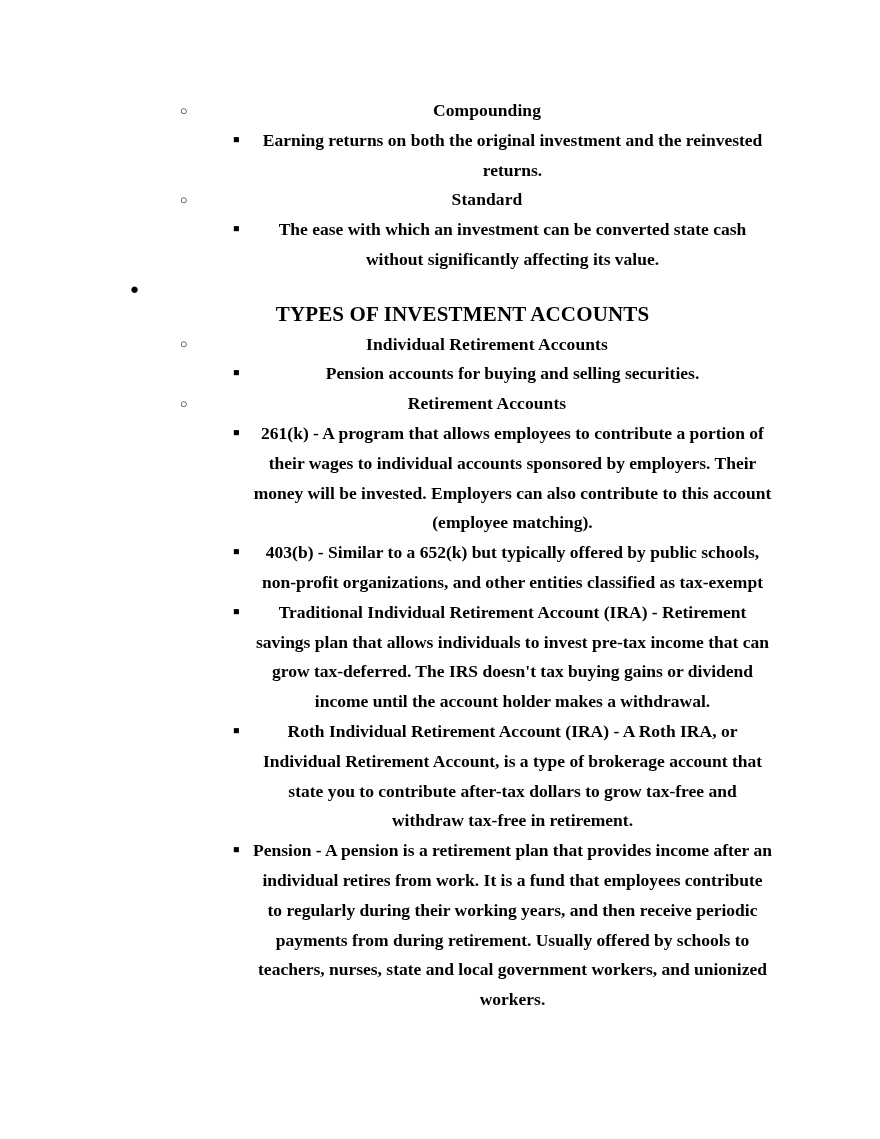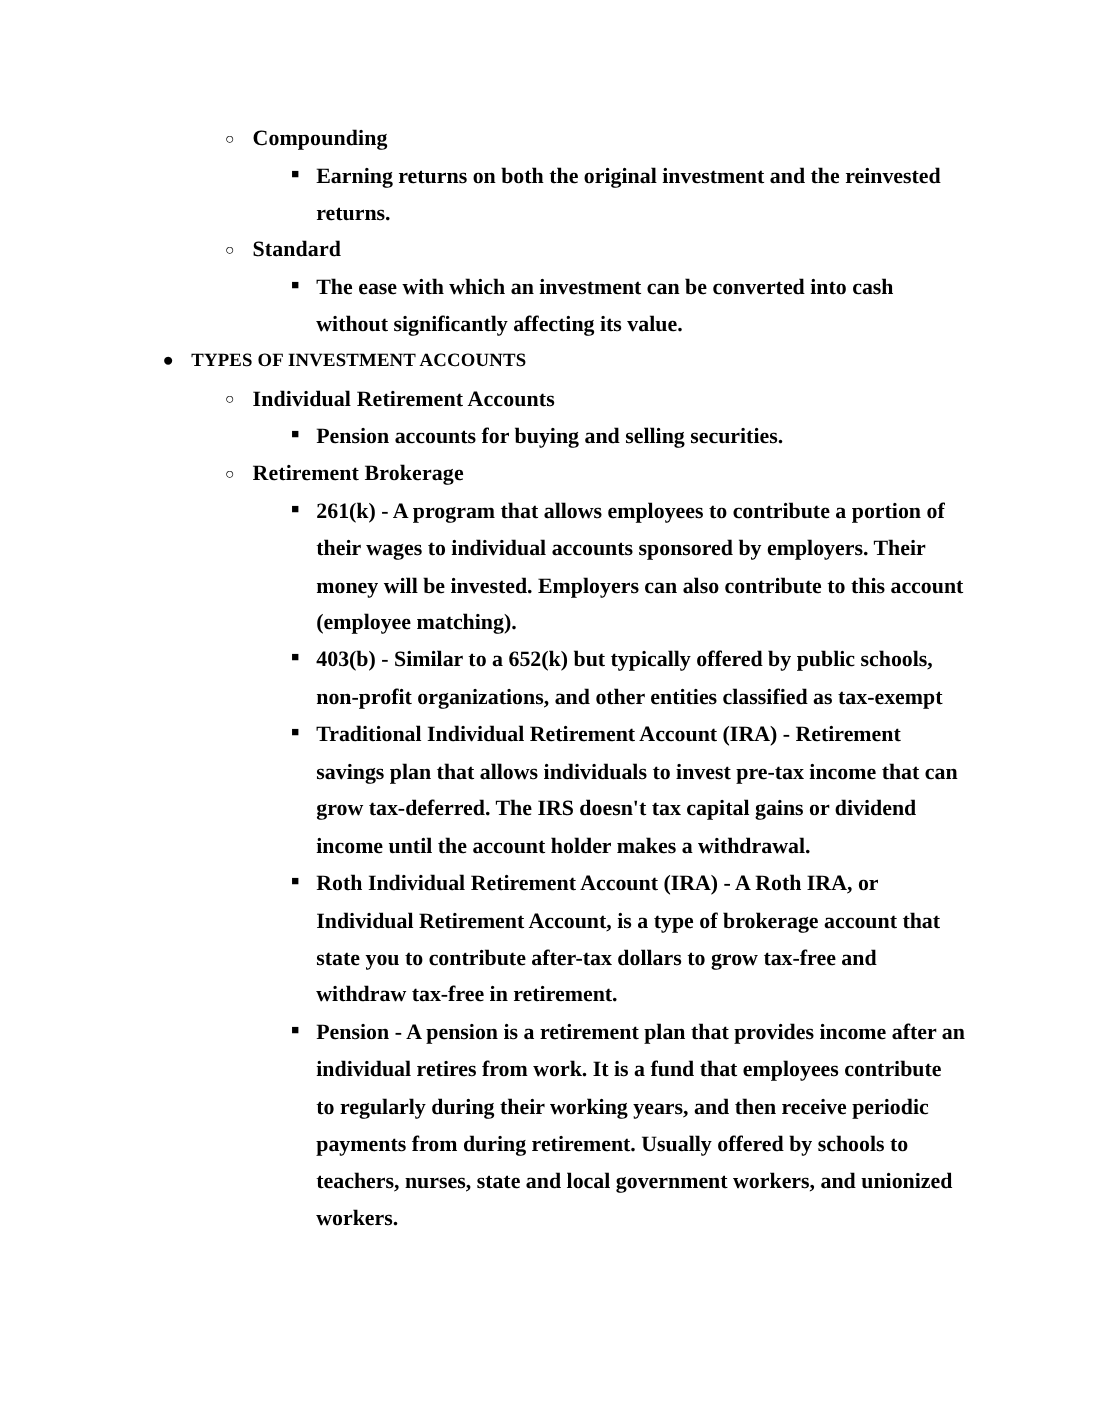--- a/index.html
+++ b/index.html
@@ -48,33 +48,34 @@
     text-align: left;
     line-height: 29.8px;
     font-family: "Liberation Serif", "DejaVu Serif", serif;
     color: #000000;
     user-select: none;
   }
 
   .body {
     flex: 1 1 auto;
     line-height: 29.8px;
-    text-align: left;
+    text-align: center;
   }
 
   
   .lvl1 { margin-left: 22px; }
   .lvl1 > .bullet {
     width: 23px;
     font-size: 15px;
   }
   .lvl1 > .body {
-    font-size: 15px;
+    font-size: 21px;
     font-weight: bold;
     letter-spacing: 0.15px;
+    margin-top: 25px;
   }
 
   
   .lvl2 { margin-left: 72px; }
   .lvl2 > .bullet {
     width: 22px;
     font-size: 12.5px;
     position: relative;
     top: 0.5px;
   }
@@ -110,49 +111,49 @@
       <div class="item lvl3">
         <span class="bullet">■</span>
         <span class="body">Earning returns on both the original investment and the reinvested returns.</span>
       </div>
       <div class="item lvl2">
         <span class="bullet">○</span>
         <span class="body">Standard</span>
       </div>
       <div class="item lvl3">
         <span class="bullet">■</span>
-        <span class="body">The ease with which an investment can be converted into cash without significantly affecting its value.</span>
+        <span class="body">The ease with which an investment can be converted state cash without significantly affecting its value.</span>
       </div>
       <div class="item lvl1">
         <span class="bullet">●</span>
         <span class="body">TYPES OF INVESTMENT ACCOUNTS</span>
       </div>
       <div class="item lvl2">
         <span class="bullet">○</span>
         <span class="body">Individual Retirement Accounts</span>
       </div>
       <div class="item lvl3">
         <span class="bullet">■</span>
         <span class="body">Pension accounts for buying and selling securities.</span>
       </div>
       <div class="item lvl2">
         <span class="bullet">○</span>
-        <span class="body">Retirement Brokerage</span>
+        <span class="body">Retirement Accounts</span>
       </div>
       <div class="item lvl3">
         <span class="bullet">■</span>
         <span class="body">261(k) - A program that allows employees to contribute a portion of their wages to individual accounts sponsored by employers. Their money will be invested. Employers can also contribute to this account (employee matching).</span>
       </div>
       <div class="item lvl3">
         <span class="bullet">■</span>
         <span class="body">403(b) - Similar to a 652(k) but typically offered by public schools, non-profit organizations, and other entities classified as tax-exempt</span>
       </div>
       <div class="item lvl3">
         <span class="bullet">■</span>
-        <span class="body">Traditional Individual Retirement Account (IRA) - Retirement savings plan that allows individuals to invest pre-tax income that can grow tax-deferred. The IRS doesn't tax capital gains or dividend income until the account holder makes a withdrawal.</span>
+        <span class="body">Traditional Individual Retirement Account (IRA) - Retirement savings plan that allows individuals to invest pre-tax income that can grow tax-deferred. The IRS doesn't tax buying gains or dividend income until the account holder makes a withdrawal.</span>
       </div>
       <div class="item lvl3">
         <span class="bullet">■</span>
         <span class="body">Roth Individual Retirement Account (IRA) - A Roth IRA, or Individual Retirement Account, is a type of brokerage account that state you to contribute after-tax dollars to grow tax-free and withdraw tax-free in retirement.</span>
       </div>
       <div class="item lvl3">
         <span class="bullet">■</span>
         <span class="body">Pension - A pension is a retirement plan that provides income after an individual retires from work. It is a fund that employees contribute to regularly during their working years, and then receive periodic payments from during retirement. Usually offered by schools to teachers, nurses, state and local government workers, and unionized workers.</span>
       </div>
     </div>

